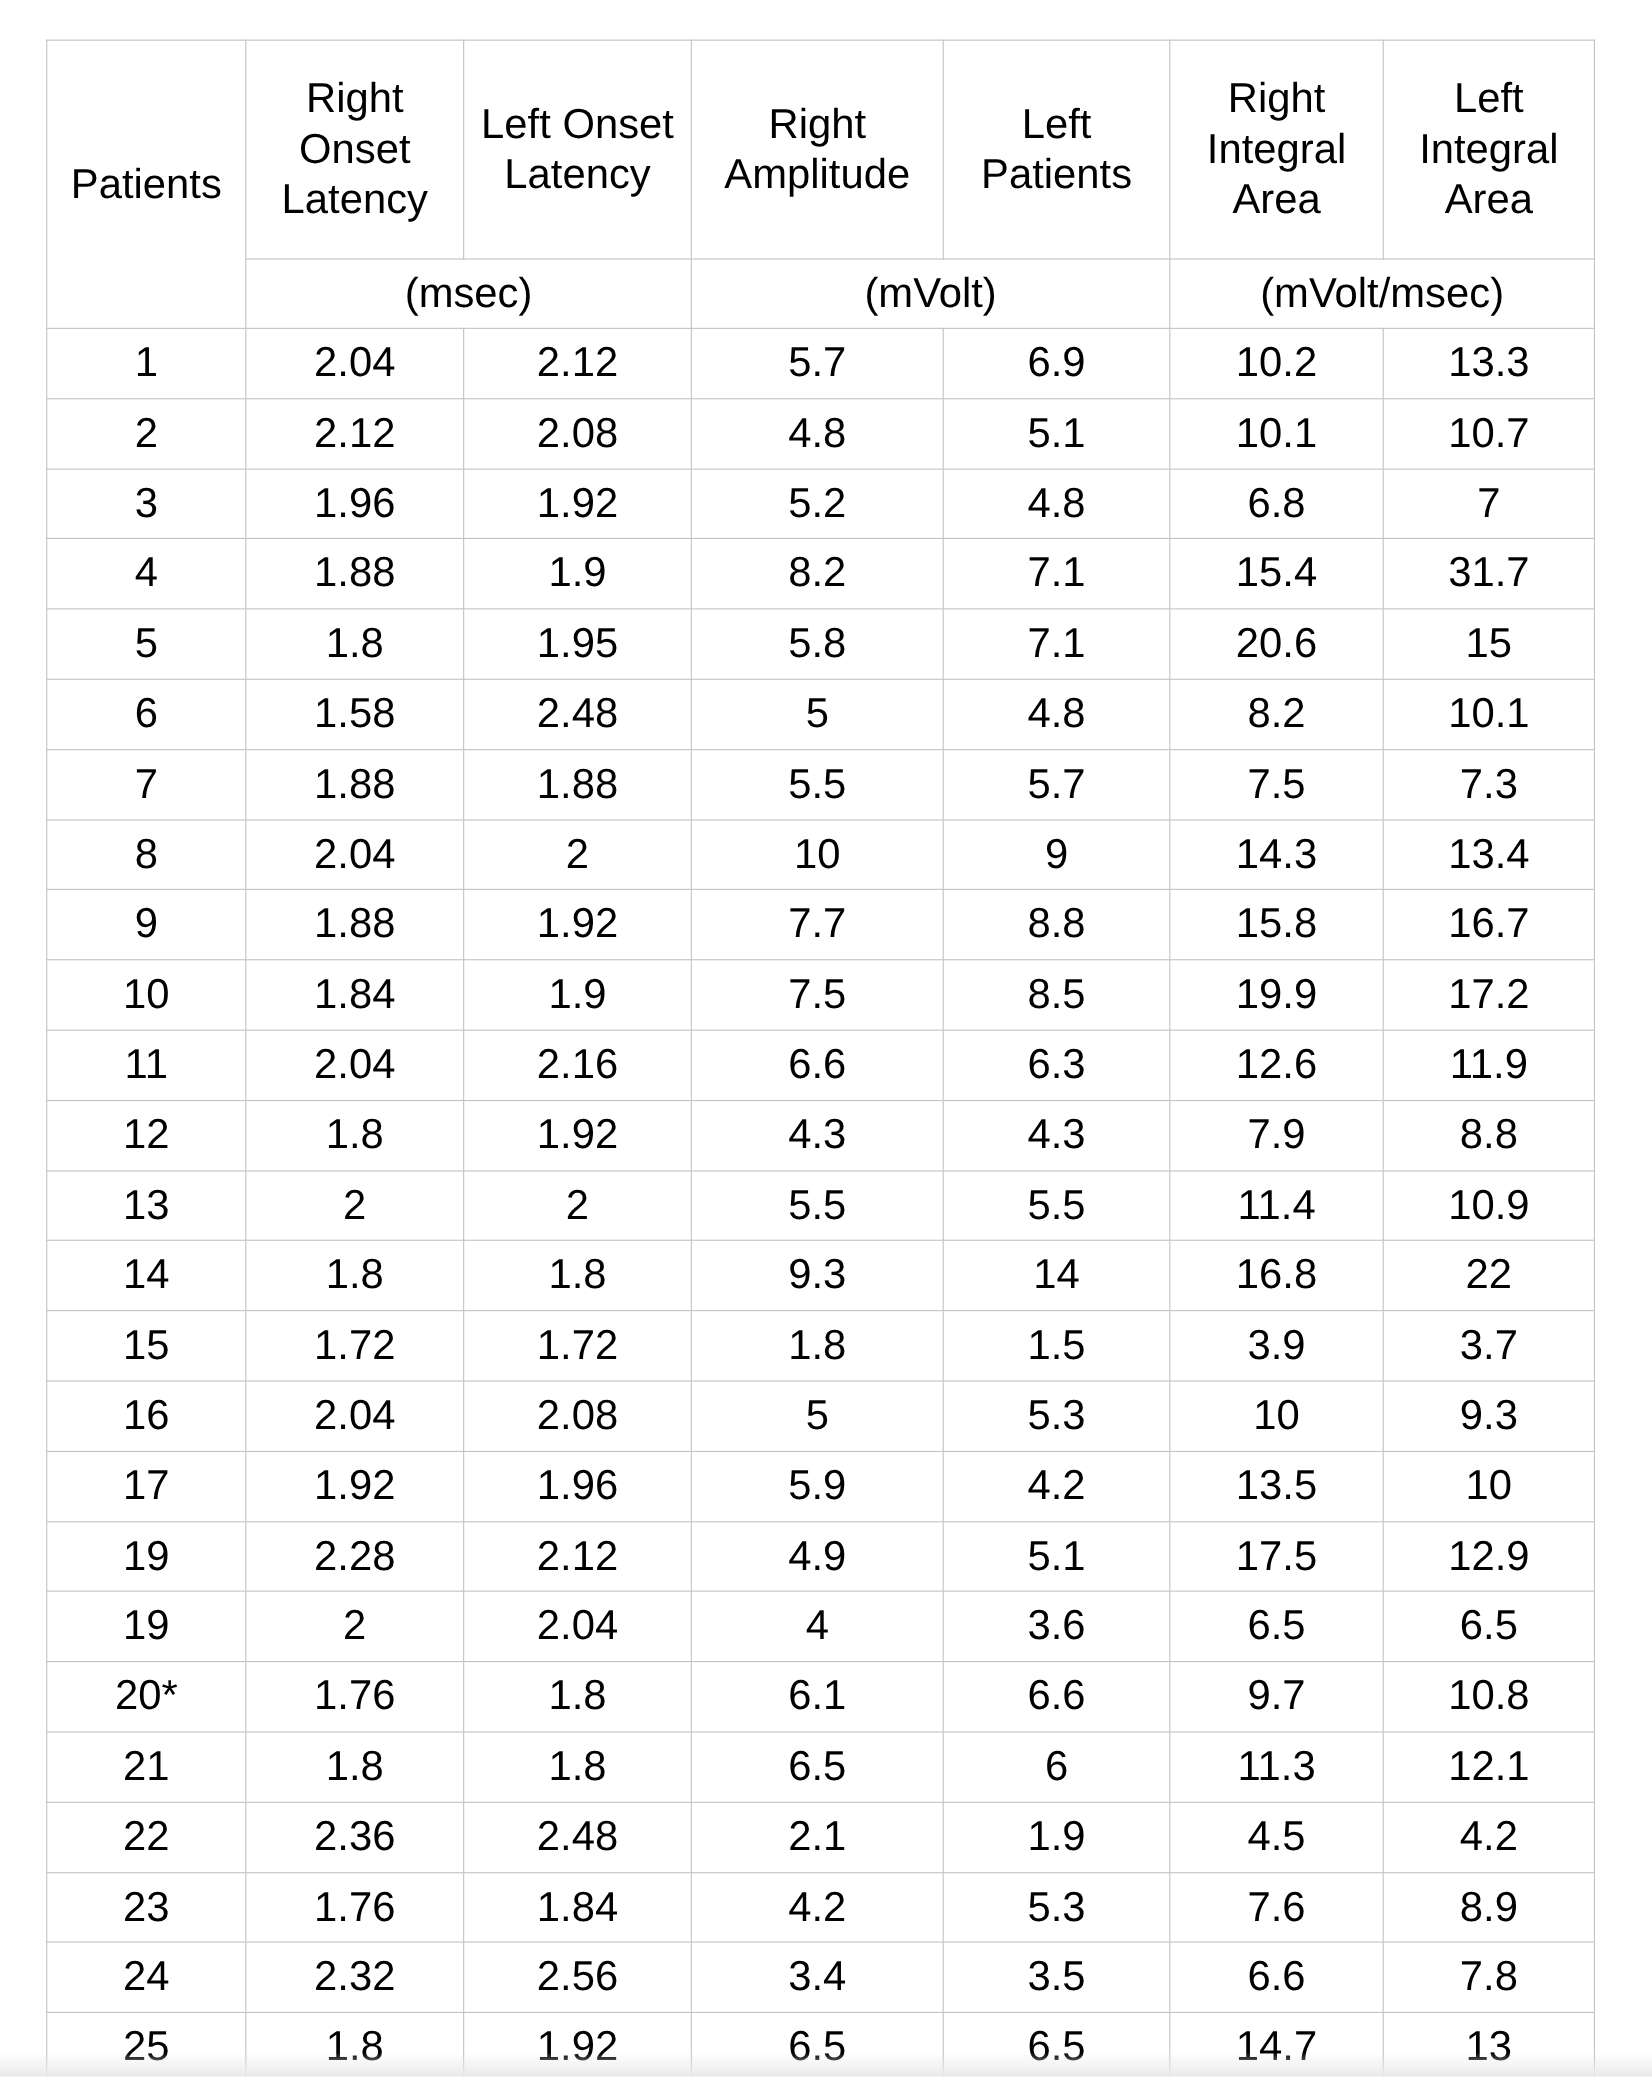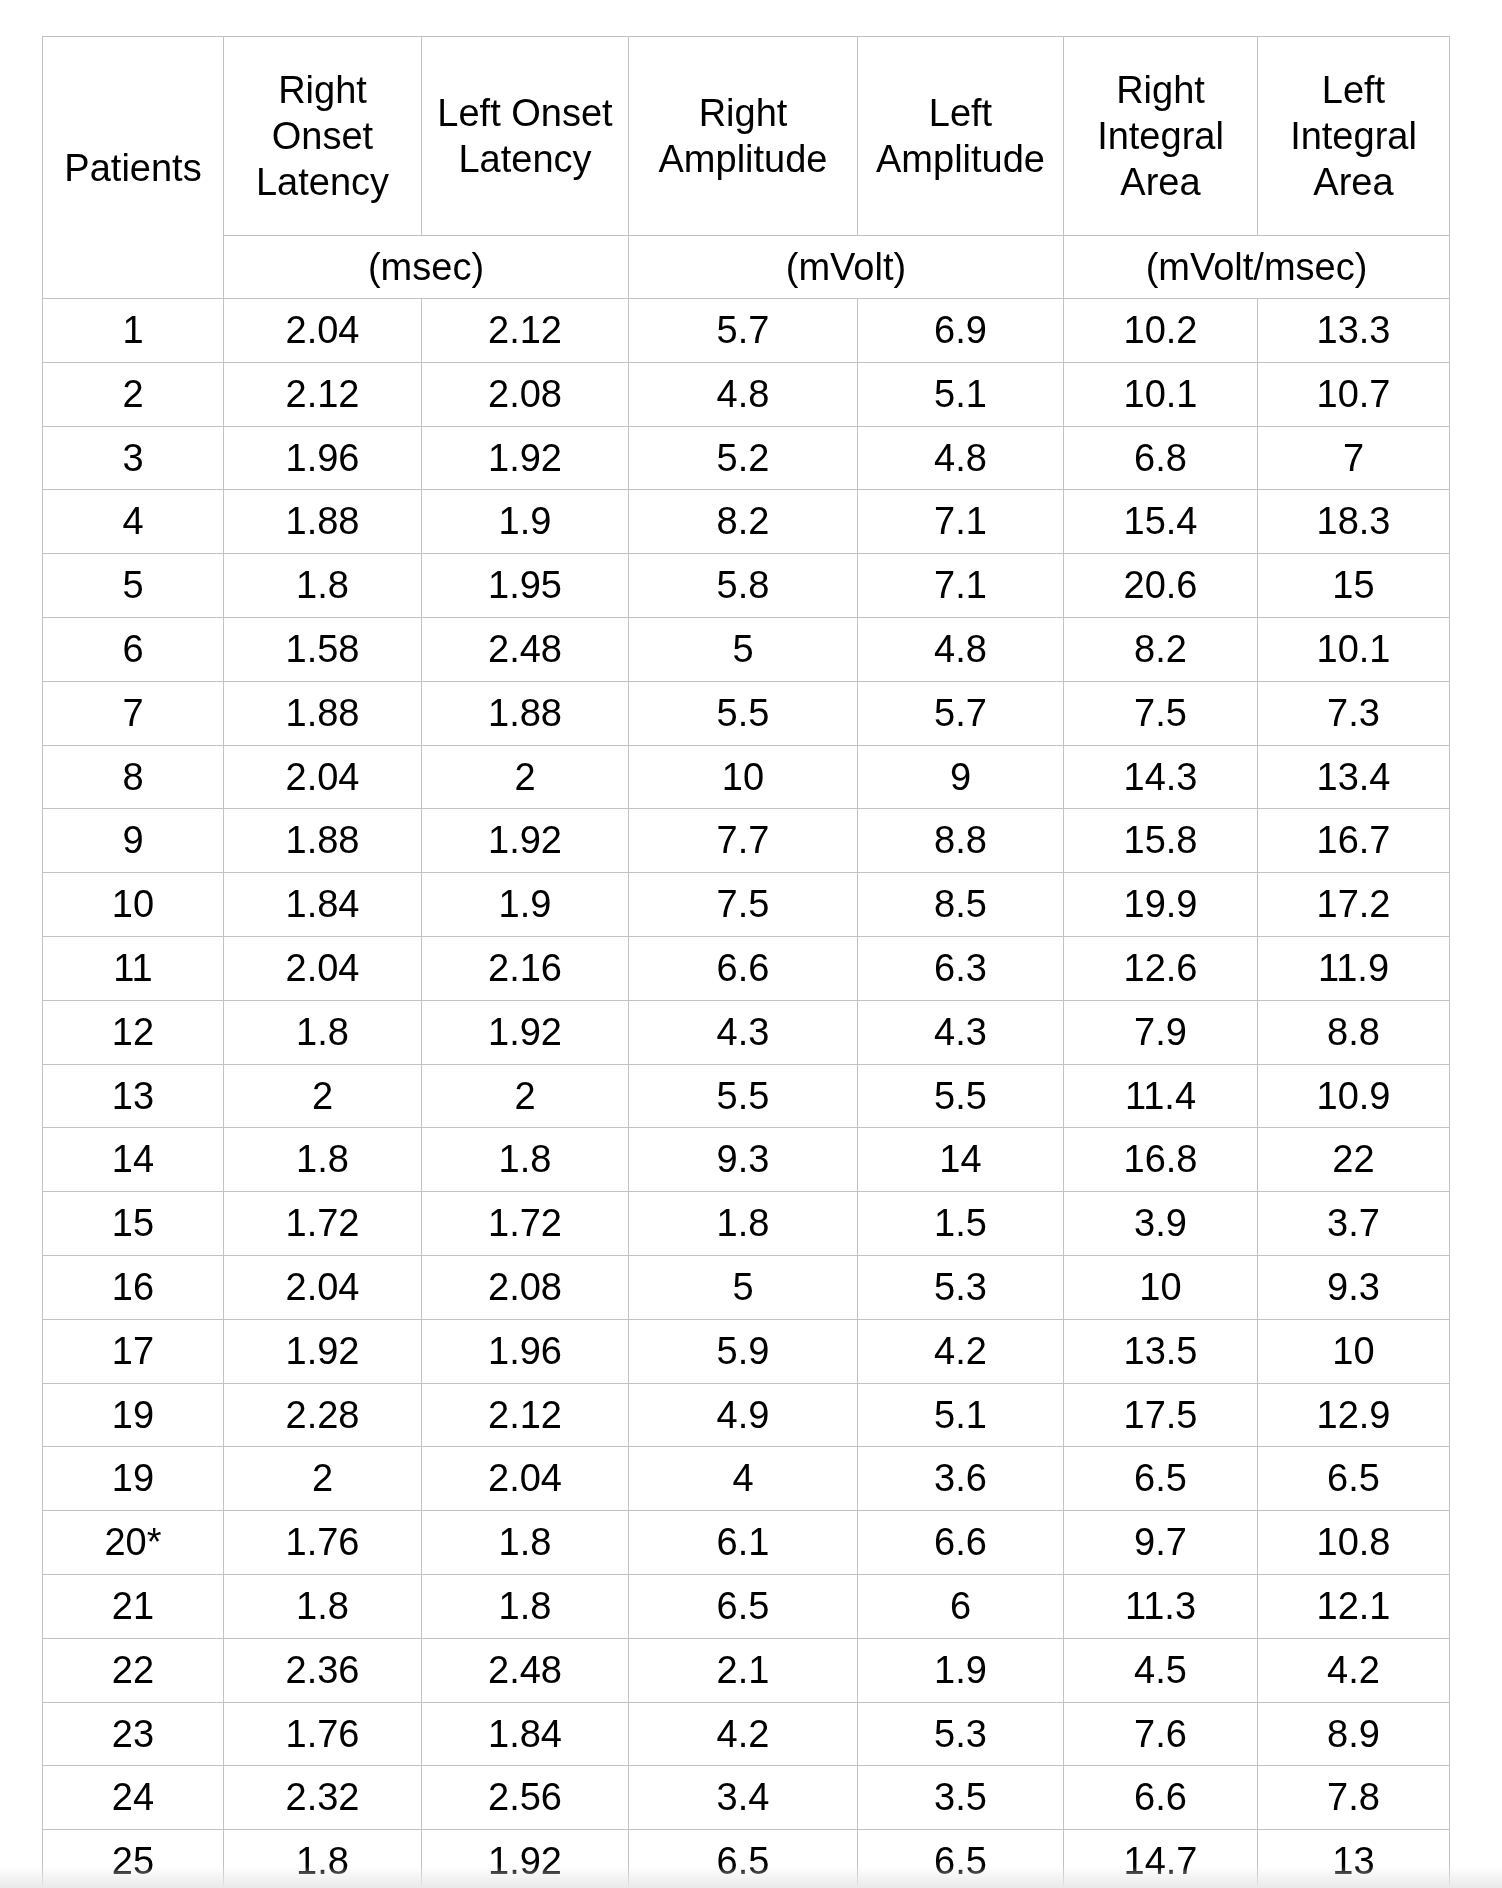--- a/index.html
+++ b/index.html
@@ -84,21 +84,21 @@
       <col style="width:206px">
       <col style="width:194px">
       <col style="width:192px">
     </colgroup>
     <thead>
       <tr class="header-row">
         <th rowspan="2" class="patients-header">Patients</th>
         <th>Right Onset Latency</th>
         <th class="shift-down">Left Onset Latency</th>
         <th>Right Amplitude</th>
-        <th>Left Amplitude</th>
+        <th>Left Patients</th>
         <th>Right Integral Area</th>
         <th>Left Integral Area</th>
       </tr>
       <tr class="units-row">
         <th colspan="2">(msec)</th>
         <th colspan="2">(mVolt)</th>
         <th colspan="2">(mVolt/msec)</th>
       </tr>
     </thead>
     <tbody>
@@ -129,21 +129,21 @@
           <td>6.8</td>
           <td>7</td>
         </tr>
         <tr>
           <td>4</td>
           <td>1.88</td>
           <td>1.9</td>
           <td>8.2</td>
           <td>7.1</td>
           <td>15.4</td>
-          <td>18.3</td>
+          <td>31.7</td>
         </tr>
         <tr>
           <td>5</td>
           <td>1.8</td>
           <td>1.95</td>
           <td>5.8</td>
           <td>7.1</td>
           <td>20.6</td>
           <td>15</td>
         </tr>

